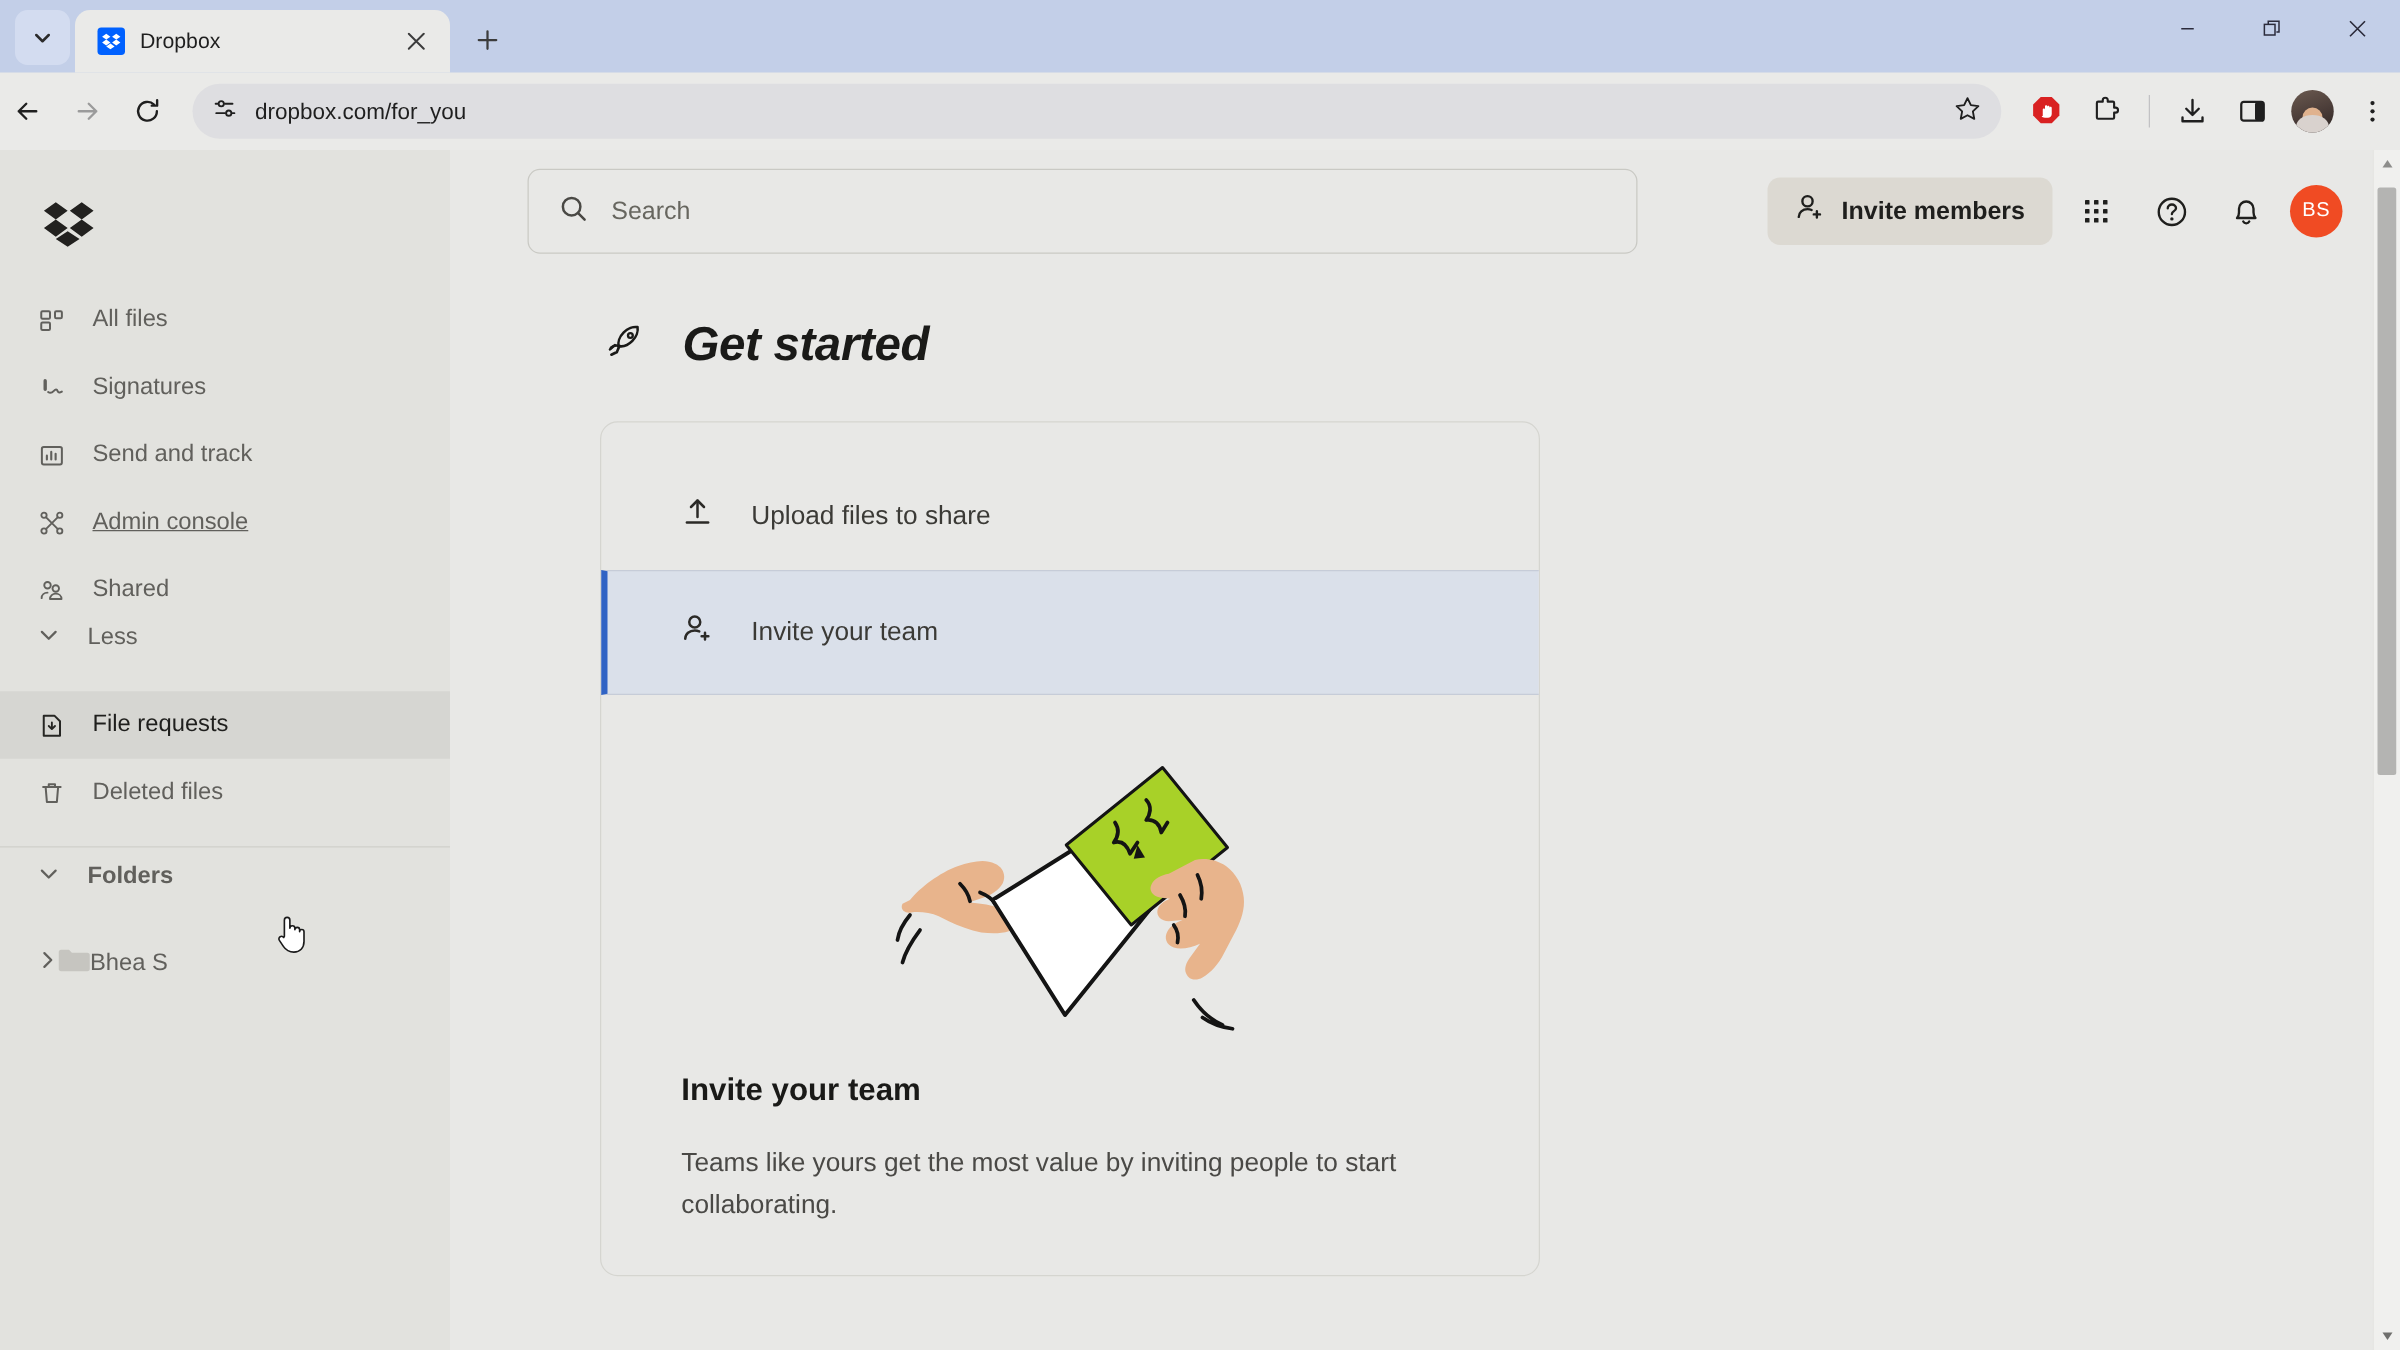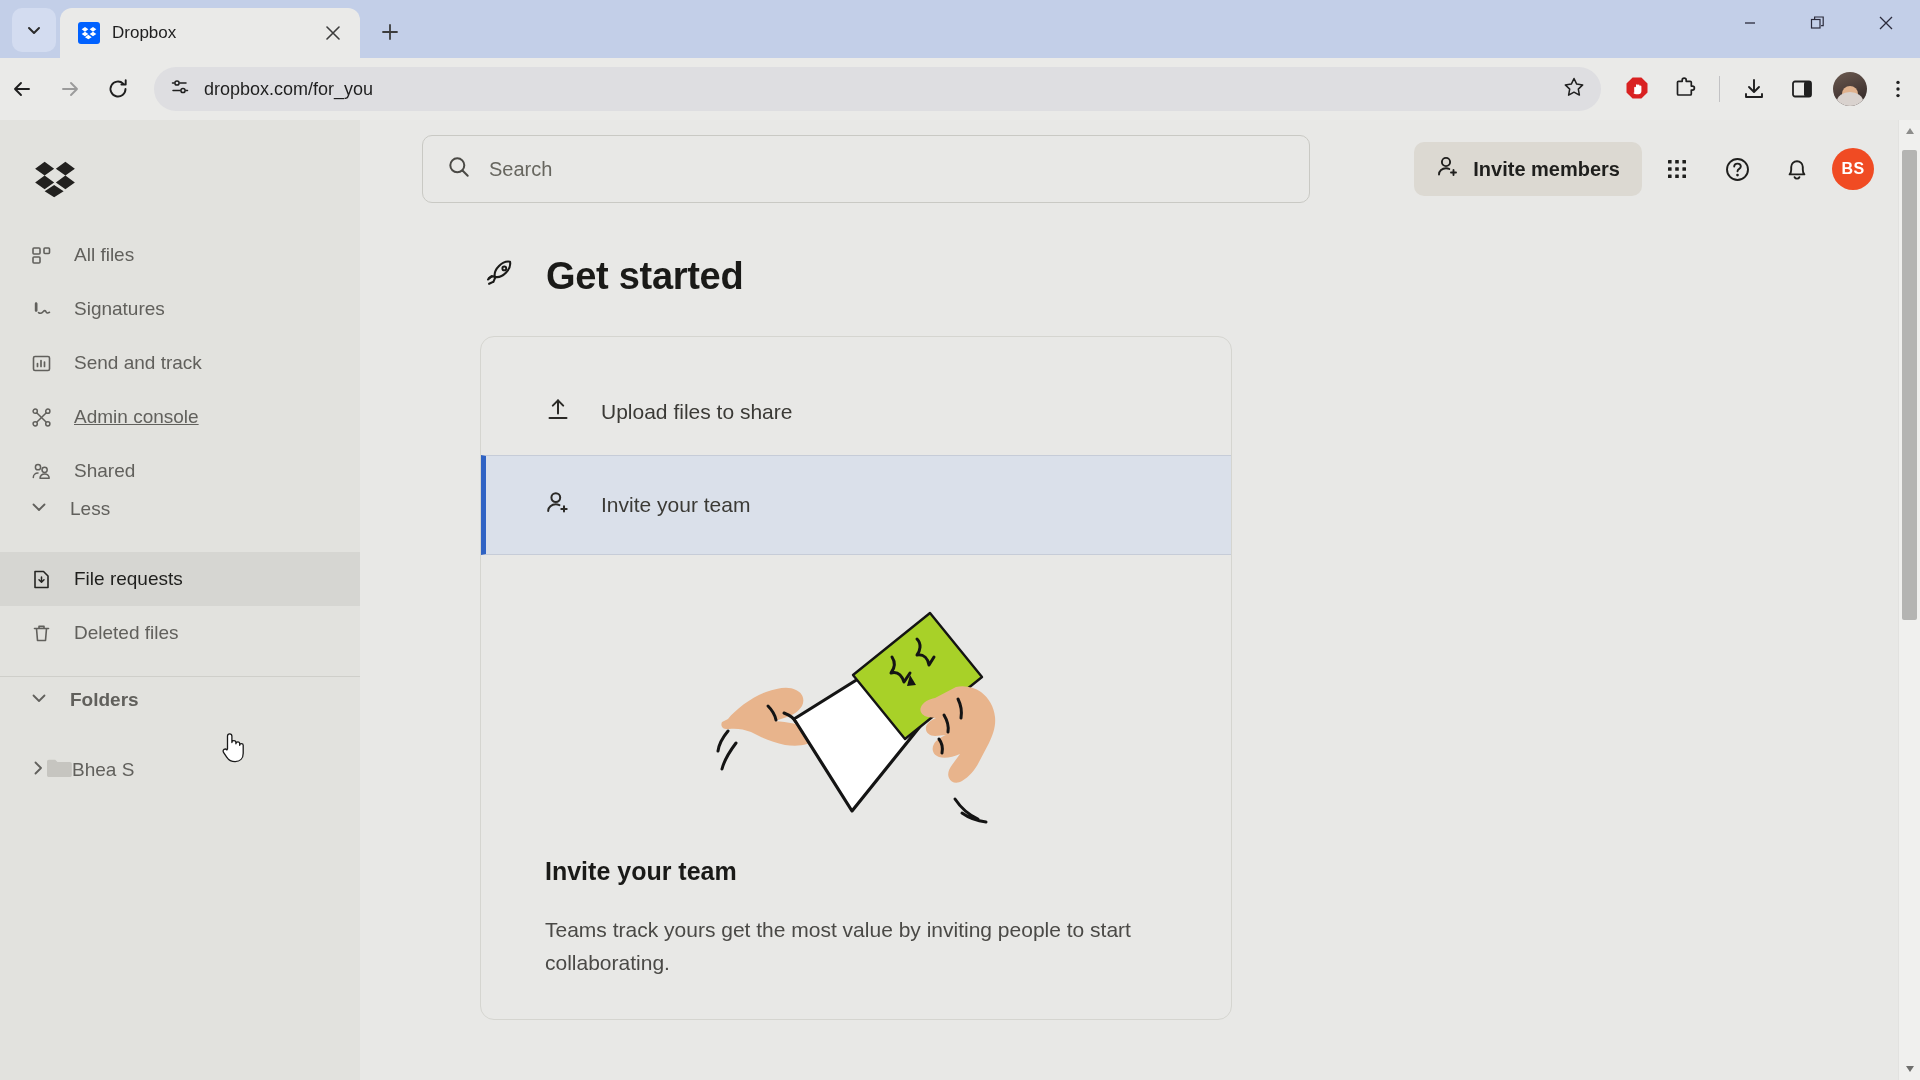--- a/index.html
+++ b/index.html
@@ -266,35 +266,36 @@
     display: flex; align-items: center; justify-content: center;
     cursor: pointer;
     flex: 0 0 50px;
   }
   .avatar-badge {
     width: 42px; height: 42px;
     border-radius: 50%;
     background: #f04b23;
     color: #fff;
     font-size: 16px;
-    font-weight: bold;
+    font-weight: normal;
     display: flex; align-items: center; justify-content: center;
     cursor: pointer;
     flex: 0 0 42px;
     letter-spacing: .5px;
   }
 
   .content-scroll {
     padding: 0 0 0 62px;
   }
   .page-title {
     display: flex;
     align-items: center;
     gap: 26px;
     margin: 36px 0 38px 58px;
+    font-style: italic;
   }
   .page-title h1 {
     font-size: 38px;
     font-weight: bold;
     color: #1a1a18;
     letter-spacing: -0.3px;
   }
 
   .card {
     margin-left: 58px;
@@ -736,21 +737,21 @@
               <path d="M204 84l6 10-9 1z" fill="#141414"></path>
 
               <path d="M250 96c8-2 18 0 25 5 8 6 13 15 14 25 1 9-2 18-6 26l-10 19c-4 8-10 15-17 19-5 3-11 2-13-3-2-4 0-9 3-13l8-11c-7 3-15 5-21 3-6-2-8-8-5-13 2-4 7-7 12-9l-11 1c-6 0-10-4-9-9 1-4 5-7 10-9l-8-1c-6-1-9-6-7-10 2-5 8-8 14-9z" fill="#e8b48c"></path>
               <path d="M252 108c3 6 4 13 3 19M238 124c3 5 5 11 4 17M233 148c3 4 4 9 3 14" fill="none" stroke="#141414" stroke-width="3" stroke-linecap="round"></path>
               <path d="M249 208c6 9 14 16 23 20M256 222c7 5 16 8 24 9" fill="none" stroke="#141414" stroke-width="3" stroke-linecap="round"></path>
             </svg>
           </div>
 
           <div class="card-body">
             <h2>Invite your team</h2>
-            <p>Teams track yours get the most value by inviting people to start collaborating.</p>
+            <p>Teams like yours get the most value by inviting people to start collaborating.</p>
           </div>
         </div>
       </div>
 
       <div class="scrollbar">
         <div class="sb-arrow">
           <svg width="10" height="8" viewBox="0 0 10 8">
               <path d="M5 1l4 6H1z" fill="#8d8d8b"></path>
             </svg>
         </div>

